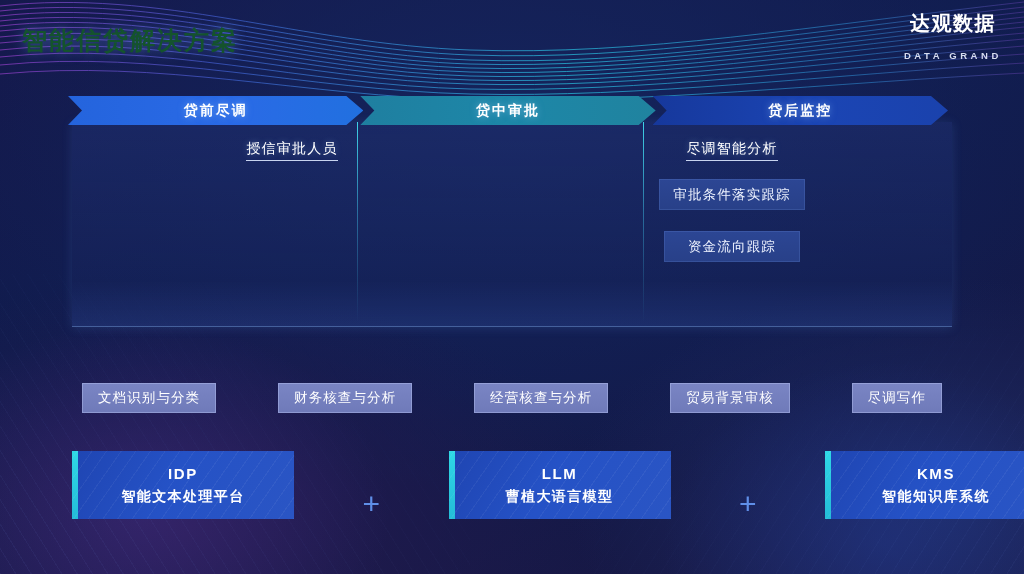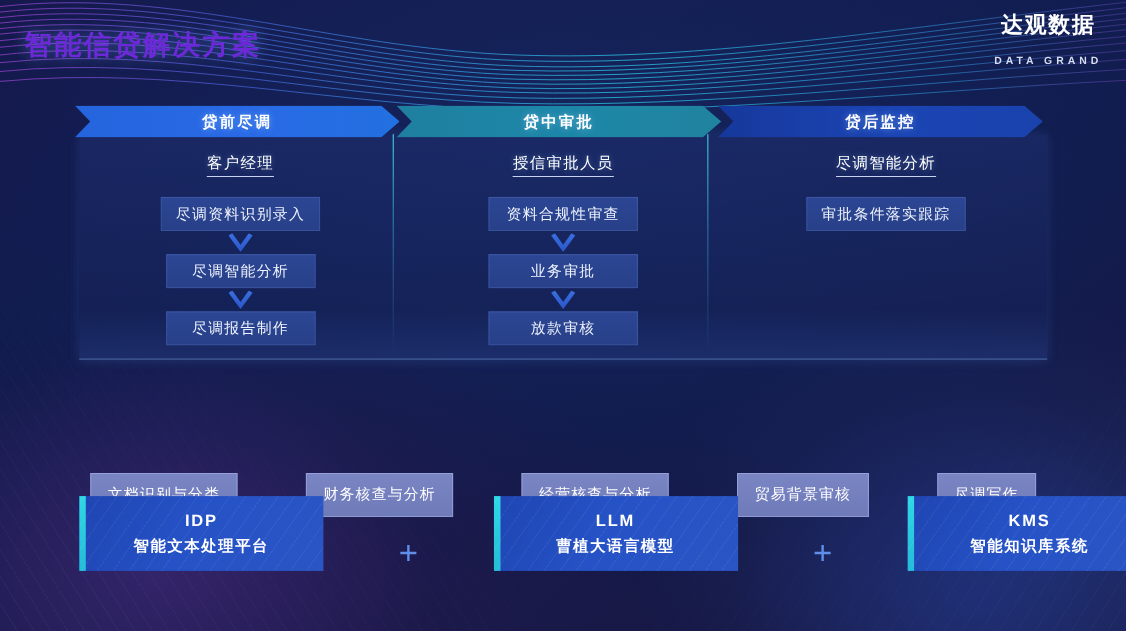--- a/index.html
+++ b/index.html
@@ -42,21 +42,21 @@
   }
   .glow-br {
     position: absolute; right: -90px; bottom: -160px; width: 460px; height: 380px;
     background: radial-gradient(ellipse at center, rgba(40,70,180,0.28) 0%, rgba(40,70,180,0) 68%);
   }
   .waves { position: absolute; top: 0; left: 0; width: 1024px; height: 120px; }
 
   
   .page-title {
     position: absolute; left: 22px; top: 24px;
-    font-size: 25px; font-weight: 700; color: #6d28d9;
+    font-size: 25px; font-weight: 700; color: #14532d;
     letter-spacing: 2px;
     text-shadow: 0 0 14px rgba(120,170,255,0.45);
   }
   .logo { position: absolute; right: 22px; top: 12px; text-align: center; }
   .logo-cn {
     font-size: 20px; font-weight: 700; color: #ffffff; letter-spacing: 1.5px;
     line-height: 1.15;
   }
   .logo-en {
     font-size: 9.5px; font-weight: 700; color: #d6dcf0;
@@ -132,26 +132,25 @@
     clip-path: polygon(0 12%, 50% 100%, 100% 12%, 84% 0, 50% 62%, 16% 0);
   }
   .gap { height: 17px; margin: 2px 0; }
 
   
   .cap-row {
     position: absolute; left: 82px; top: 383px; width: 860px; height: 28px;
     display: flex; justify-content: space-between;
   }
   .cap {
-    height: 40px; padding: 0 16px;
+    height: 30px; padding: 0 16px;
     display: flex; align-items: center; justify-content: center;
     background: linear-gradient(180deg, #7a85c4 0%, #6f7ab9 100%);
     color: #ffffff; font-size: 13.5px; letter-spacing: 1.1px; white-space: nowrap;
     box-shadow: inset 0 0 0 1px rgba(200,212,255,0.35);
-    margin-top: 47px;
   }
 
   
   .products {
     position: absolute; left: 72px; top: 451px; width: 975px; height: 68px;
     display: flex; align-items: flex-end;
   }
   .card {
     position: relative; flex: 0 0 222px; height: 68px;
     background: linear-gradient(115deg, #1f45b2 0%, #2552c6 45%, #2a55c4 100%);
@@ -230,47 +229,31 @@
 </div>
 
 <div class="arrows">
   <div class="arrow a1">贷前尽调</div>
   <div class="arrow a2">贷中审批</div>
   <div class="arrow a3">贷后监控</div>
 </div>
 
 <div class="columns">
 
-  <div class="column">
-    <div class="role">客户经理</div>
-    <div class="steps">
-      <div class="step">尽调资料识别录入</div>
-      <div class="chev"></div>
-      <div class="step">尽调智能分析</div>
-      <div class="chev"></div>
-      <div class="step">尽调报告制作</div>
-    </div>
-  </div>
 
   <div class="column">
     <div class="role">授信审批人员</div>
-    <div class="steps">
-      <div class="step">资料合规性审查</div>
-      <div class="chev"></div>
-      <div class="step">业务审批</div>
-      <div class="chev"></div>
-      <div class="step">放款审核</div>
-    </div>
   </div>
 
   <div class="column">
     <div class="role">尽调智能分析</div>
     <div class="steps">
       <div class="step">审批条件落实跟踪</div>
       <div class="gap"></div>
+      <div class="step">资金流向跟踪</div>
       <div class="gap"></div>
     </div>
   </div>
 
 </div>
 
 <div class="cap-row">
   <div class="cap">文档识别与分类</div>
   <div class="cap">财务核查与分析</div>
   <div class="cap">经营核查与分析</div>

